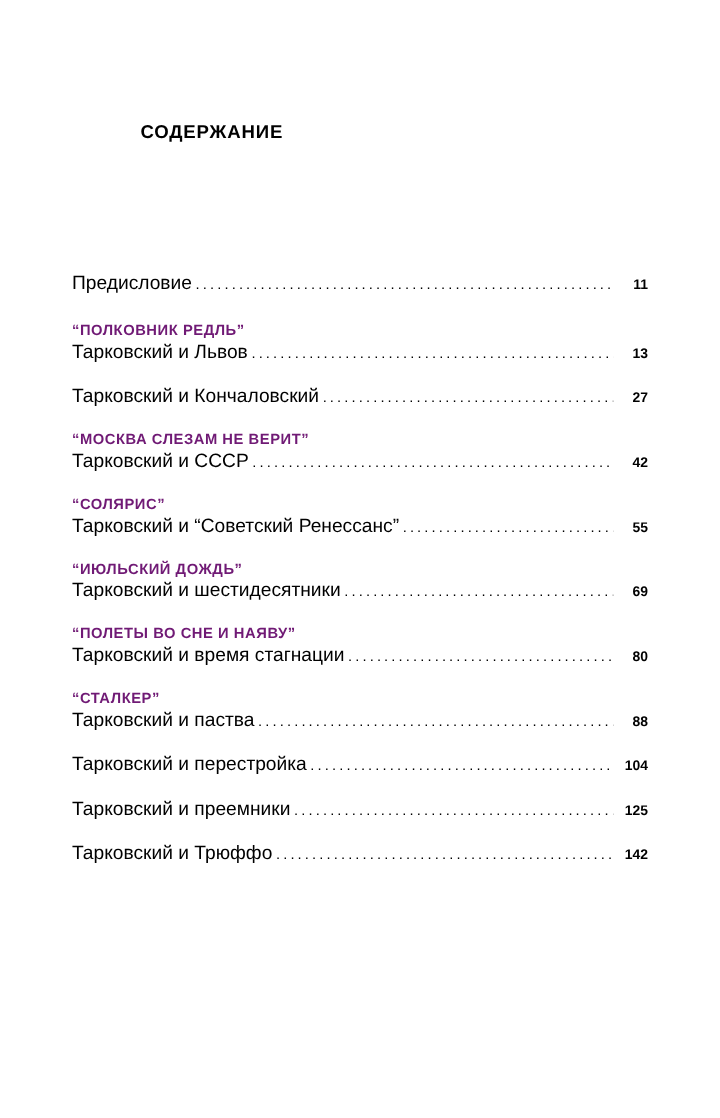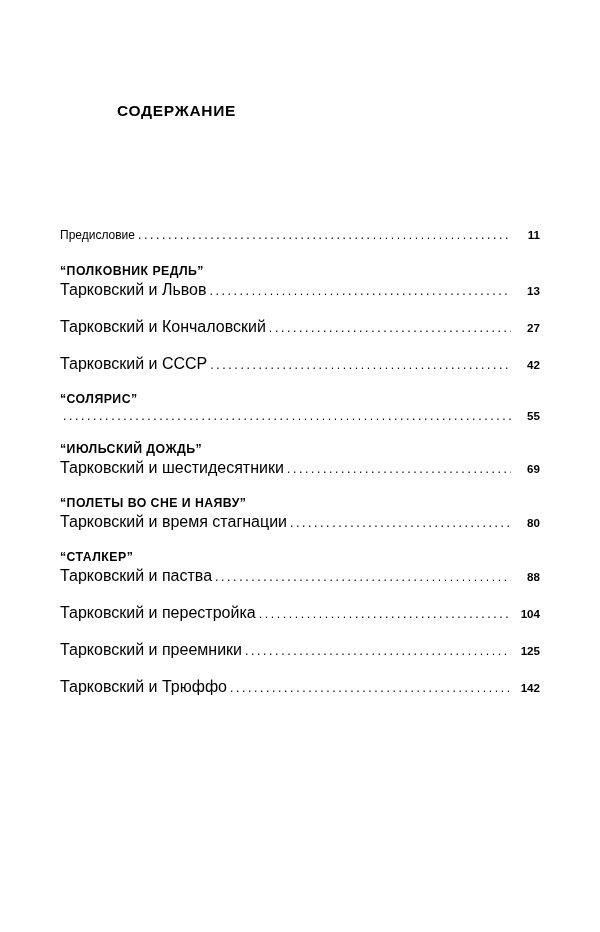--- a/index.html
+++ b/index.html
@@ -40,21 +40,21 @@
     margin-bottom: 19px;
   }
   .entry.first {
     margin-bottom: 22px;
   }
   .entry-title {
     font-size: 12.3px;
     font-weight: bold;
     letter-spacing: 0.45px;
     margin-bottom: 3px;
-    color: #000000;
+    color: #701a75;
   }
   .entry-line {
     display: flex;
     align-items: baseline;
     width: 100%;
   }
   .entry-sub {
     font-size: 16px;
     font-weight: normal;
     color: #000;
@@ -73,21 +73,21 @@
   .page-num {
     font-size: 11.6px;
     font-weight: bold;
     text-align: right;
     min-width: 26px;
     color: #000;
     white-space: nowrap;
   }
   
   .entry.single .entry-line .entry-sub {
-    font-size: 12px;
+    font-size: 16px;
     font-weight: normal;
   }
 </style>
 </head>
 <body>
 
 <div class="page">
   <div class="toc-title">СОДЕРЖАНИЕ</div>
   <div class="toc-list">
       <div class="entry single first">
@@ -106,29 +106,31 @@
         </div>
       </div>
       <div class="entry">
         <div class="entry-line">
           <span class="entry-sub">Тарковский и Кончаловский</span>
           <span class="dots">....................................................................................................................</span>
           <span class="page-num">27</span>
         </div>
       </div>
       <div class="entry">
+        <div class="entry-title">“МОСКВА СЛЕЗАМ НЕ ВЕРИТ”</div>
         <div class="entry-line">
           <span class="entry-sub">Тарковский и СССР</span>
           <span class="dots">....................................................................................................................</span>
           <span class="page-num">42</span>
         </div>
       </div>
       <div class="entry">
         <div class="entry-title">“СОЛЯРИС”</div>
         <div class="entry-line">
+          <span class="entry-sub">Тарковский и “Советский Ренессанс”</span>
           <span class="dots">....................................................................................................................</span>
           <span class="page-num">55</span>
         </div>
       </div>
       <div class="entry">
         <div class="entry-title">“ИЮЛЬСКИЙ ДОЖДЬ”</div>
         <div class="entry-line">
           <span class="entry-sub">Тарковский и шестидесятники</span>
           <span class="dots">....................................................................................................................</span>
           <span class="page-num">69</span>

